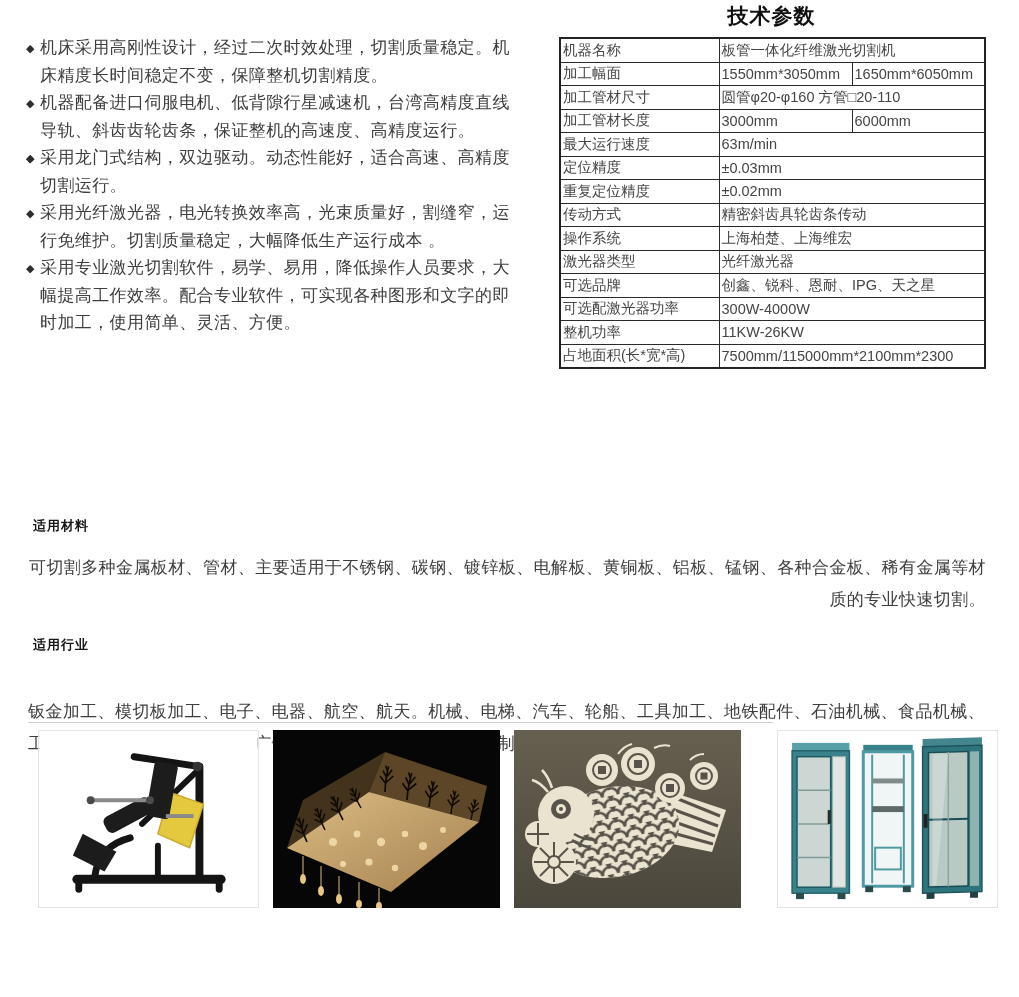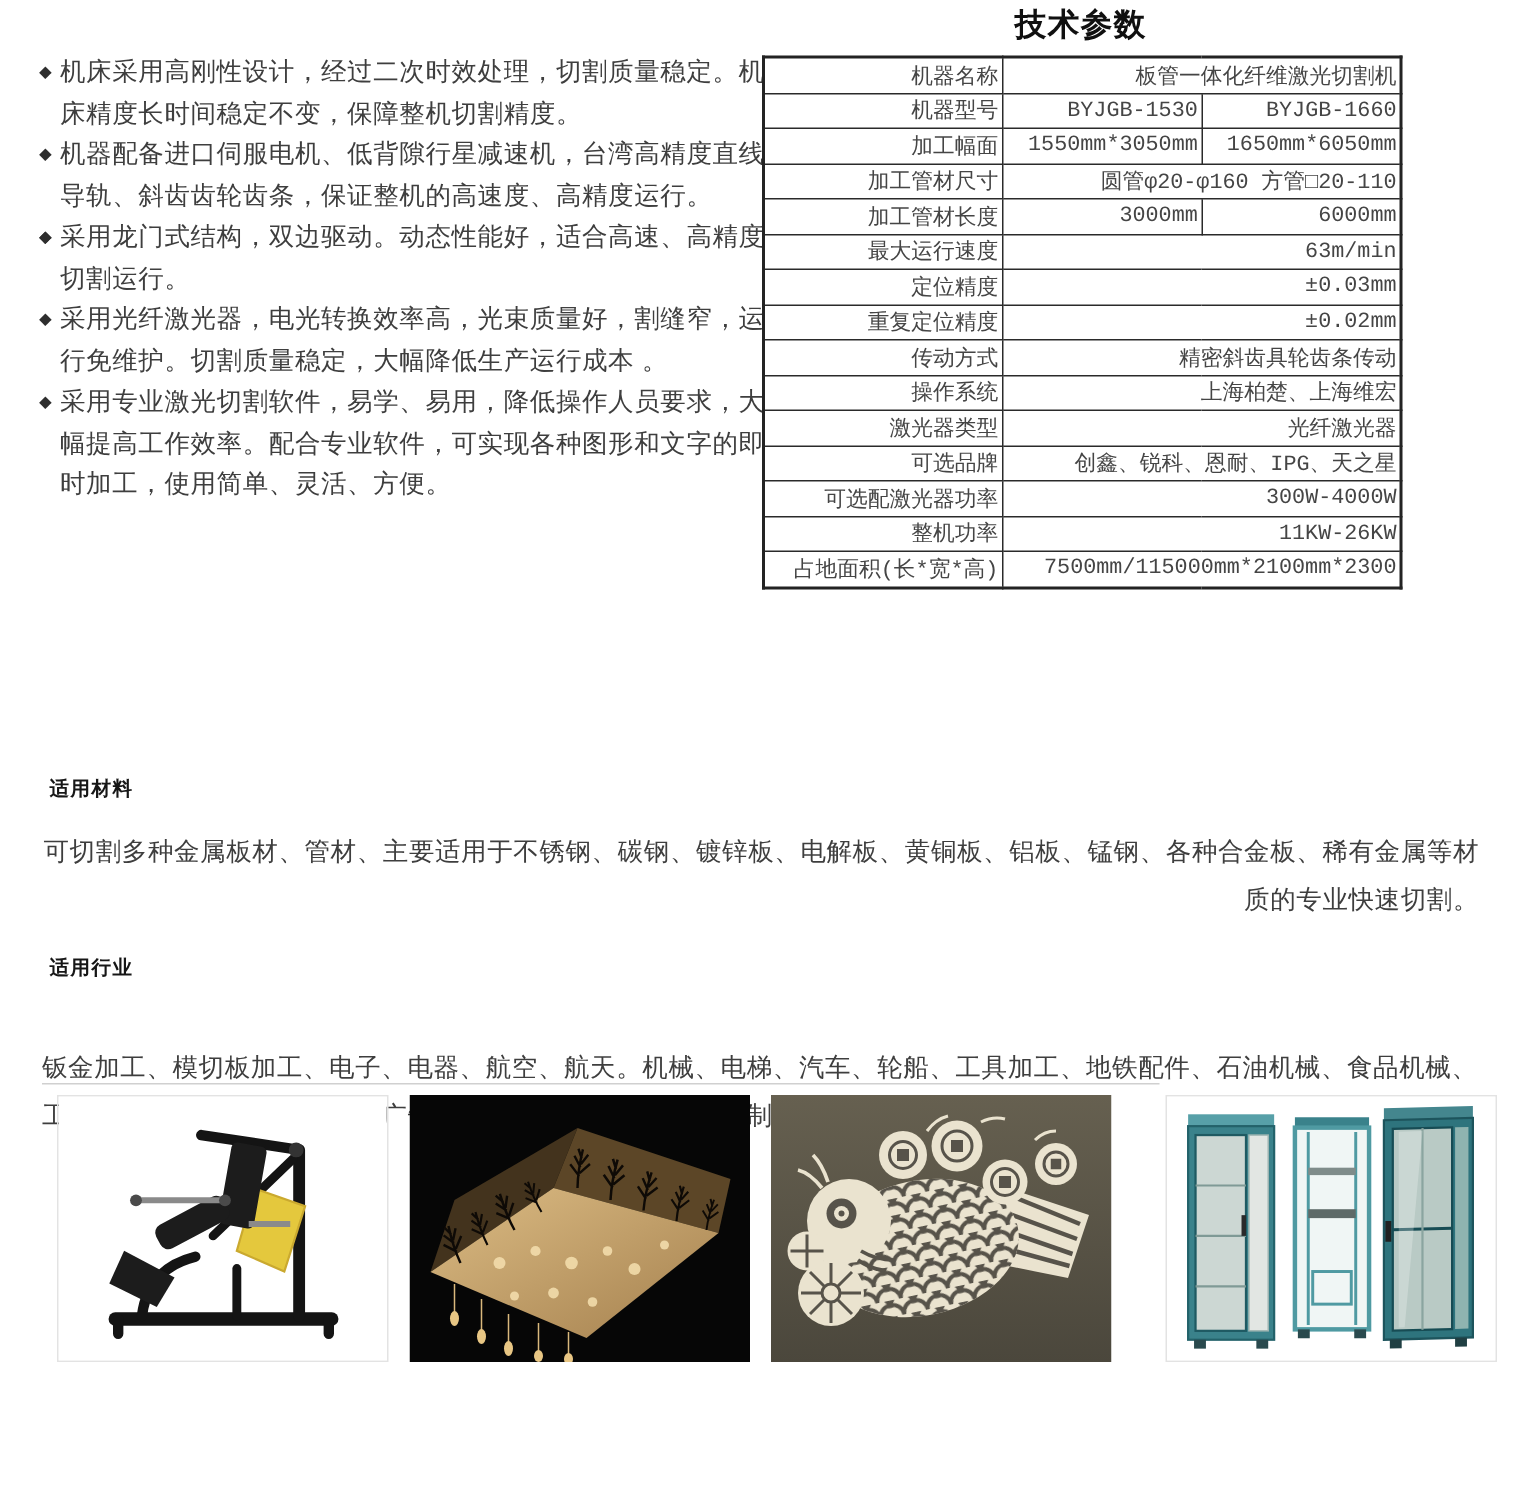--- a/index.html
+++ b/index.html
@@ -6,27 +6,27 @@
   .page{position:relative;width:1019px;height:997px;background:#fff;overflow:hidden;
         font-family:"Liberation Sans","DejaVu Sans",sans-serif;color:#3e3e3e;}
 
   
   .features{position:absolute;left:26px;top:34px;width:486px;margin:0;padding:0;list-style:none;
             font-size:17px;line-height:27.5px;letter-spacing:0.4px;color:#3e3e3e;}
   .feature{position:relative;padding-left:14px;margin:0;}
   .feature .marker{position:absolute;left:0;top:1px;font-size:11px;color:#2e2e2e;}
 
   
-  .specs{position:absolute;left:508px;top:2px;width:425px;}
+  .specs{position:absolute;left:559px;top:2px;width:425px;}
   .specs-title{margin:0 0 7px 0;text-align:center;font-size:21px;font-weight:700;color:#101010;
                letter-spacing:1px;}
   table.spec-table{width:425px;border-collapse:collapse;table-layout:fixed;
                    border:2px solid #232323;}
-  table.spec-table td{border:1px solid #2a2a2a;height:22.5px;padding:0 2px;text-align:right;
-                      font-size:14.5px;color:#454545;white-space:nowrap;overflow:hidden;font-family:Liberation Mono, monospace;}
+  table.spec-table td{border:1px solid #2a2a2a;height:22.5px;padding:0 2px;text-align:left;
+                      font-size:14.5px;color:#454545;white-space:nowrap;overflow:hidden;}
   td.spec-label{color:#3f3f3f;}
 
   
   .sec-heading{position:absolute;left:33px;margin:0;font-size:13px;font-weight:700;color:#161616;
                letter-spacing:1px;}
   .sec-body{position:absolute;left:28px;margin:0;font-size:17px;line-height:31.5px;
             letter-spacing:0.4px;color:#3e3e3e;}
   #materials-heading{top:517px;}
   #materials-body{top:552px;width:958px;text-align:right;}
   #industries-heading{top:636px;}
@@ -77,25 +77,20 @@
     <table class="spec-table">
       <colgroup>
           <col style="width:159px">
           <col style="width:133px">
           <col style="width:133px">
         </colgroup>
       <tbody id="spec-tbody">
           <tr class="spec-row">
       <td class="spec-label">机器名称</td>
     <td class="spec-value" colspan="2">板管一体化纤维激光切割机</td>
-          </tr>
-          <tr class="spec-row">
-      <td class="spec-label">机器型号</td>
-    <td class="spec-value">BYJGB-1530</td>
-            <td class="spec-value">BYJGB-1660</td>
           </tr>
           <tr class="spec-row">
       <td class="spec-label">加工幅面</td>
     <td class="spec-value">1550mm*3050mm</td>
             <td class="spec-value">1650mm*6050mm</td>
           </tr>
           <tr class="spec-row">
       <td class="spec-label">加工管材尺寸</td>
     <td class="spec-value" colspan="2">圆管φ20-φ160 方管□20-110</td>
           </tr>

